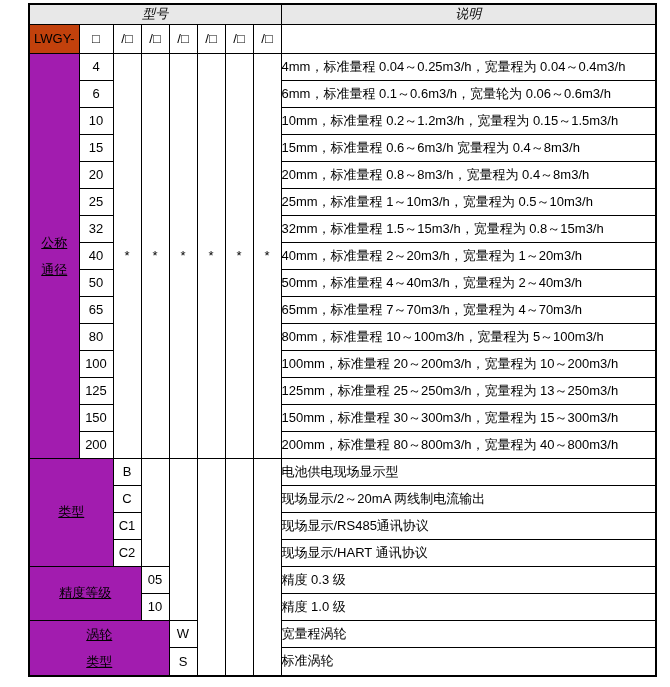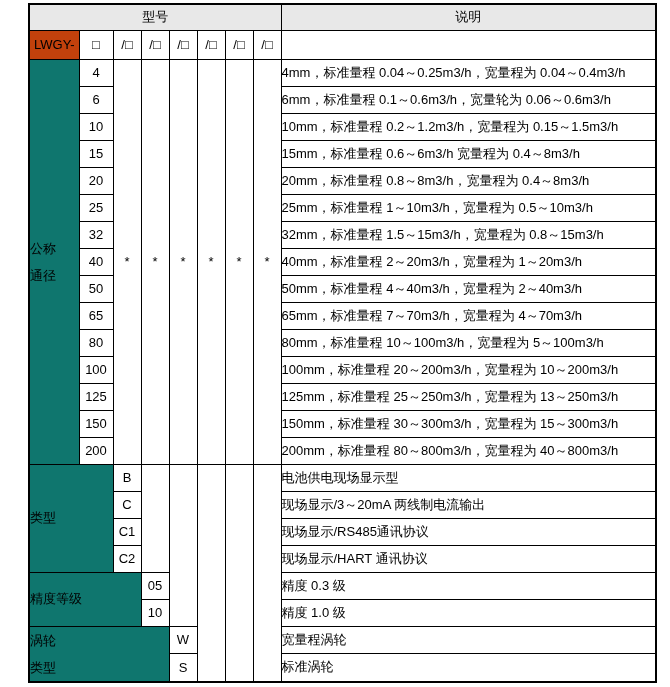--- a/index.html
+++ b/index.html
@@ -21,35 +21,36 @@
   table.spec th, table.spec td {
     border: 1px solid #000000;
     font-size: 13px;
     padding: 0;
     overflow: hidden;
     white-space: nowrap;
     vertical-align: middle;
     font-weight: normal;
   }
   tr { height: 27px; }
-  tr.r-hdr { height: 26px; }
+  tr.r-hdr { height: 20px; font-style: italic; }
   tr.r-model { height: 29px; }
   .gray { background: #c2410c; }
   .hdr {
     background: #e8e8e8;
     font-weight: bold;
     text-align: center;
     font-size: 13.5px;
   }
   .label {
-    background: #0f766e;
+    background: #a21caf;
     font-weight: bold;
-    text-align: left;
+    text-align: center;
     padding-left: 9px;
     vertical-align: middle;
+    text-decoration: underline;
   }
   .label div { line-height: 27px; }
   .center { text-align: center; }
   .bold { font-weight: bold; }
   .star-cell {
     text-align: center;
     vertical-align: top;
     padding-top: 3px;
     font-size: 16px;
   }
@@ -169,21 +170,21 @@
       <td class="center">B</td>
       <td rowspan="4"></td>
       <td rowspan="6"></td>
       <td rowspan="8"></td>
       <td rowspan="8"></td>
       <td rowspan="8"></td>
       <td class="desc">电池供电现场显示型</td>
     </tr>
     <tr>
       <td class="center">C</td>
-      <td class="desc">现场显示/3～20mA 两线制电流输出</td>
+      <td class="desc">现场显示/2～20mA 两线制电流输出</td>
     </tr>
     <tr>
       <td class="center">C1</td>
       <td class="desc">现场显示/RS485通讯协议</td>
     </tr>
     <tr>
       <td class="center">C2</td>
       <td class="desc">现场显示/HART 通讯协议</td>
     </tr>
 

